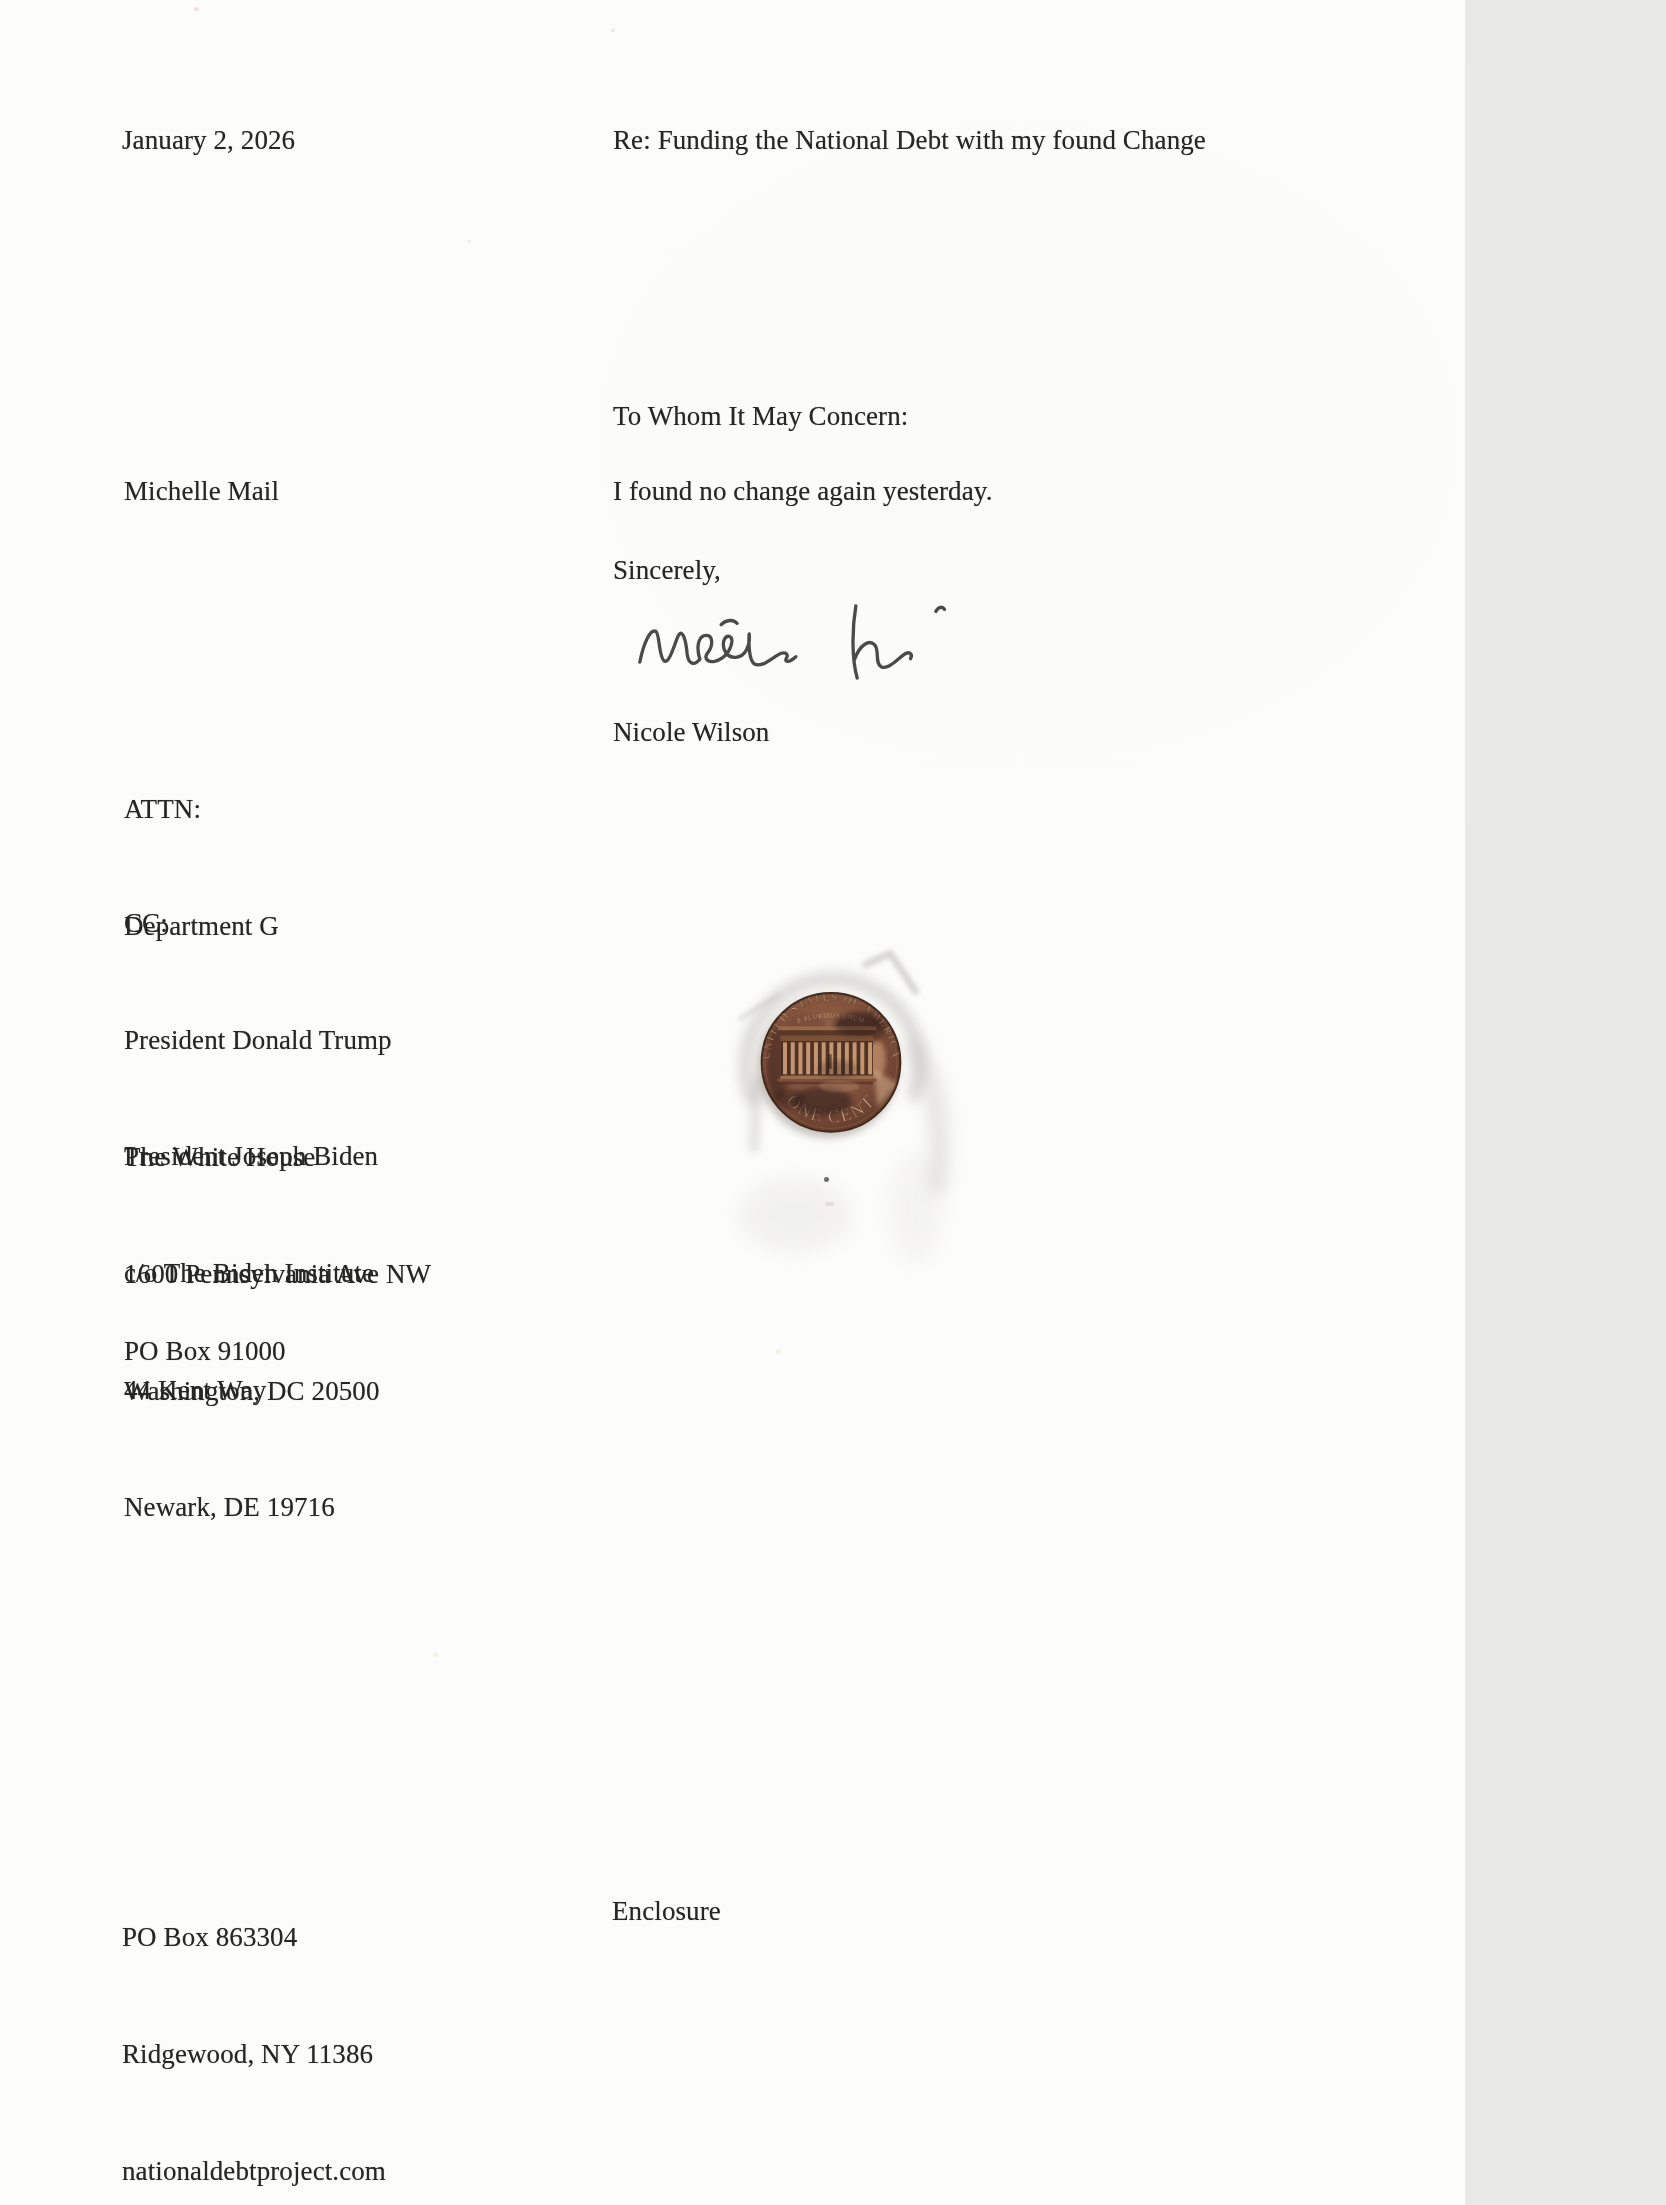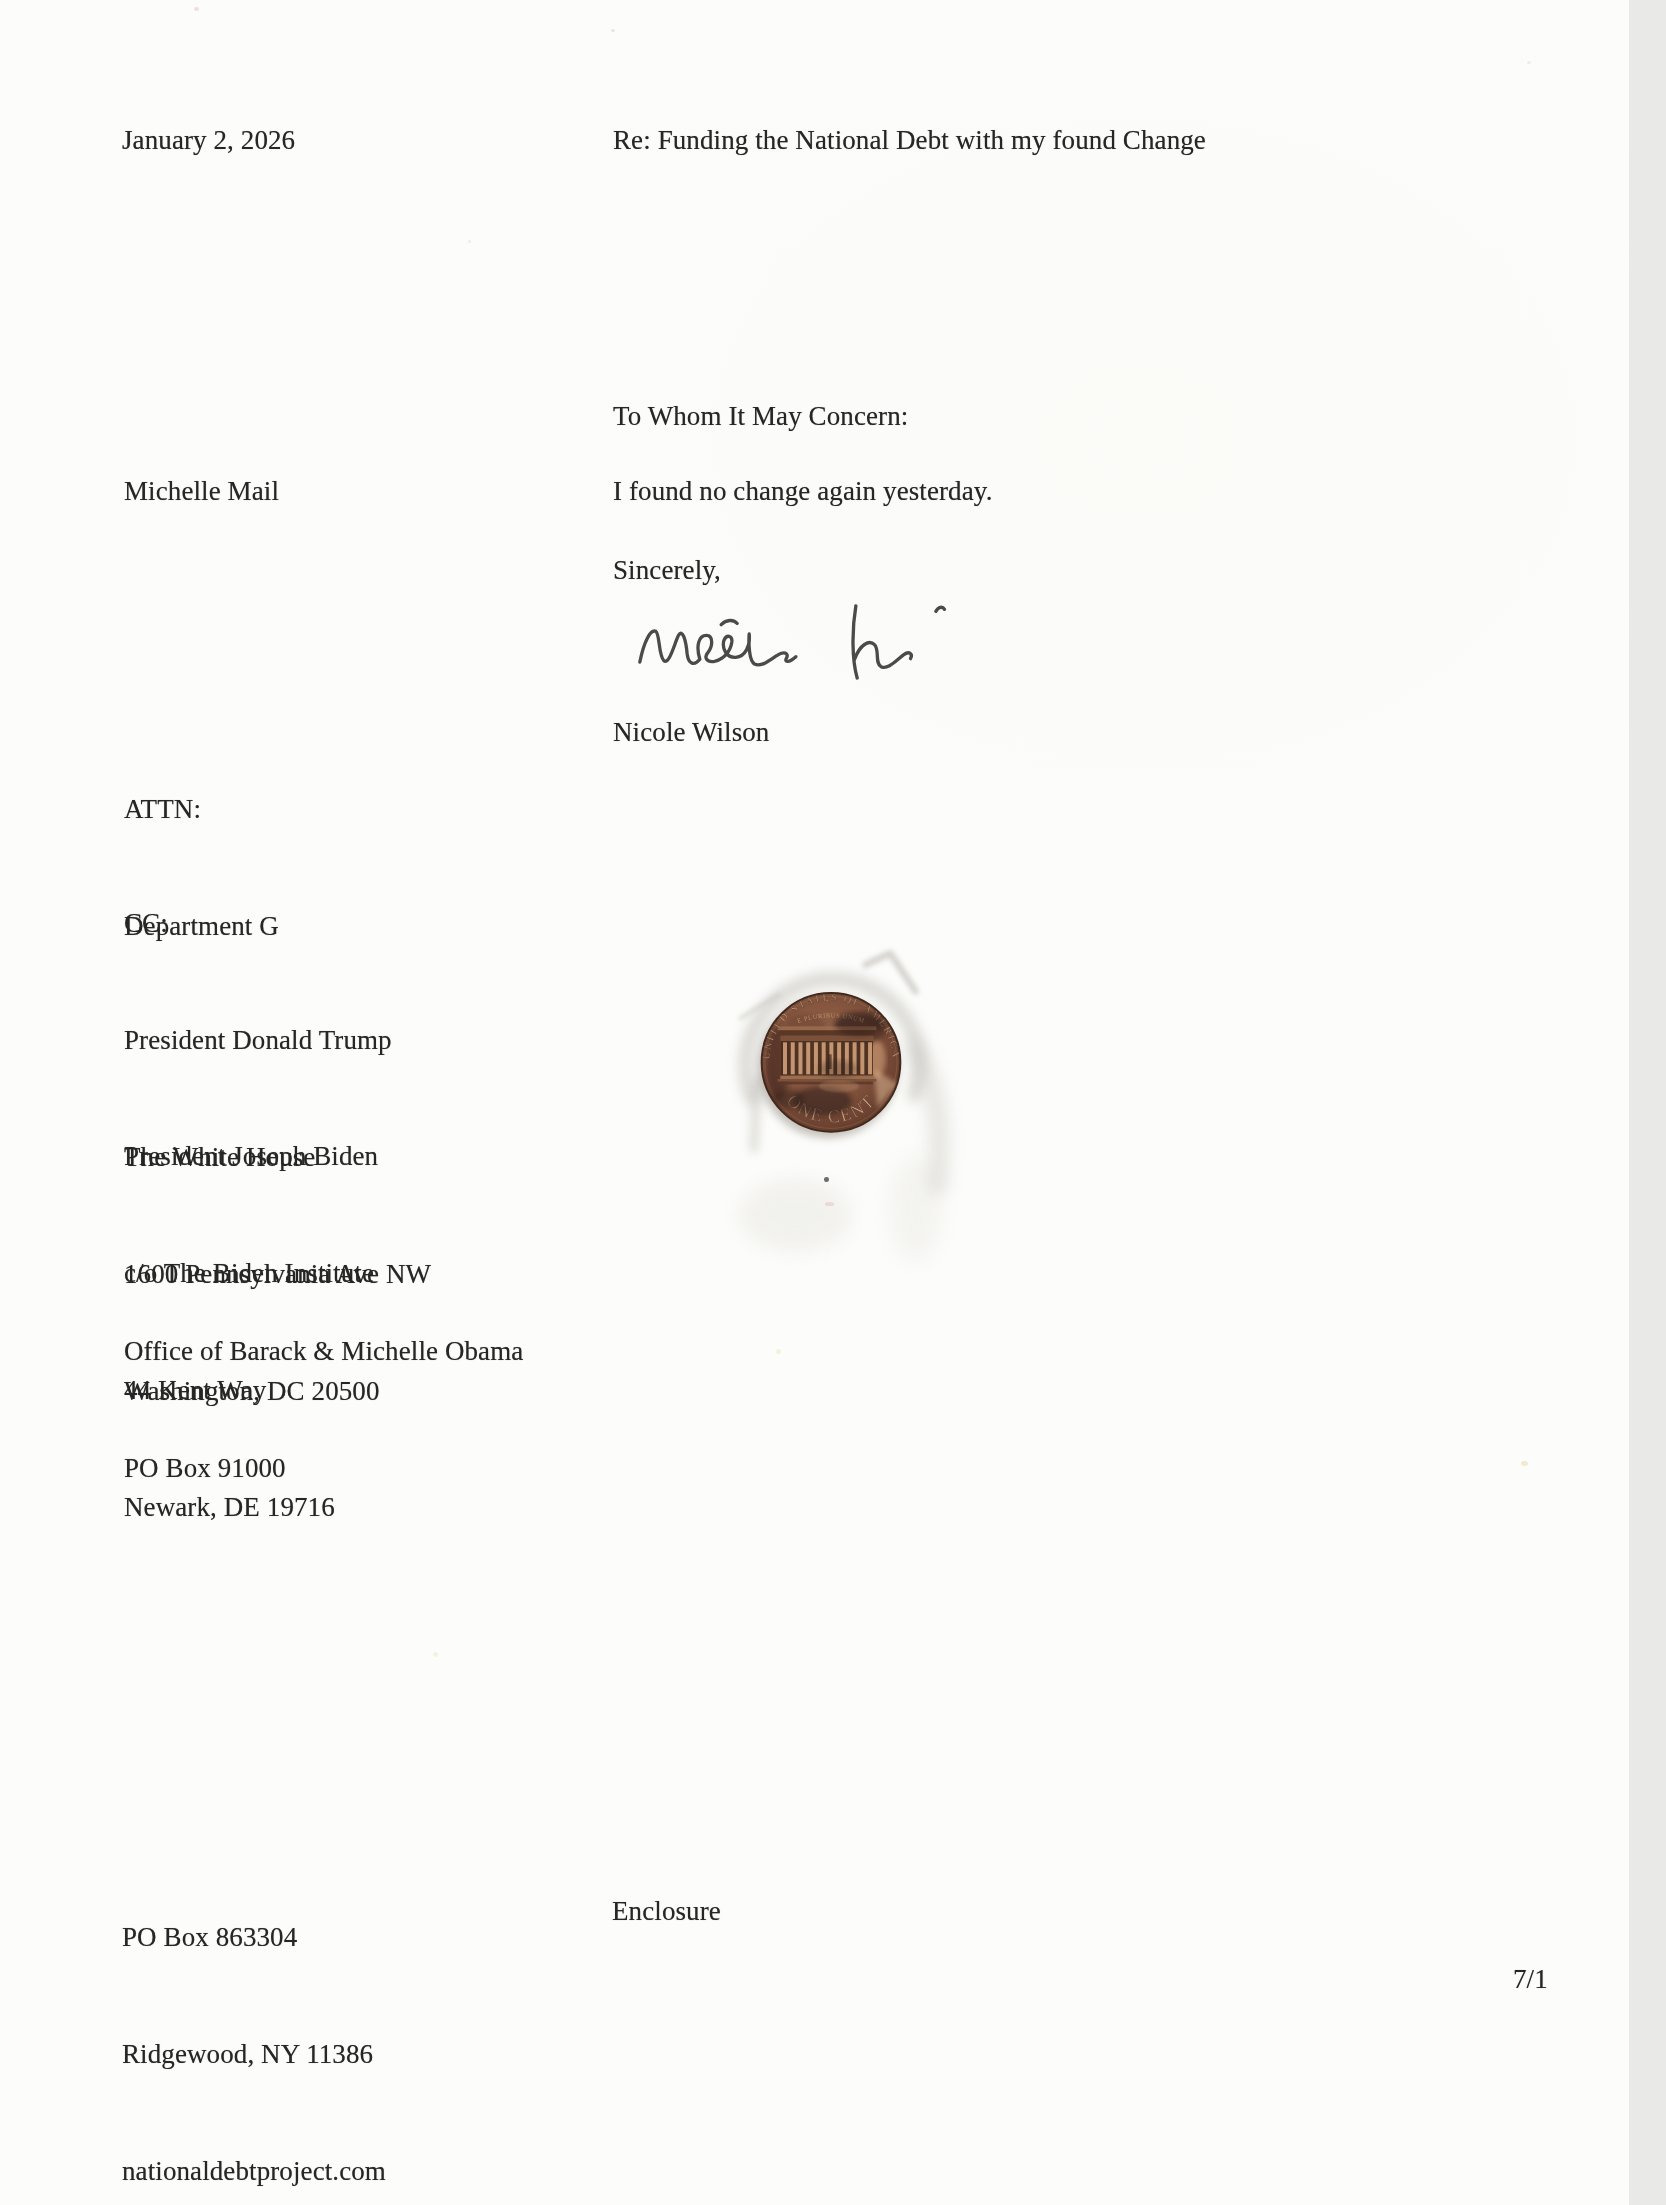--- a/index.html
+++ b/index.html
@@ -1,18 +1,18 @@
 <!DOCTYPE html>
 <html style="font-size:10.7px"><head>
 <meta charset="utf-8">
 <style>
   html,body{margin:0;padding:0;background:#e9e9e7;}
   .sheet{
     position:relative;
-    width:1629px;height:2205px;
+    width:1465px;height:2205px;
     background:
       radial-gradient(801px 601px at 70% 20%, rgba(250,250,247,.6), rgba(250,250,247,0)),
       #fcfcfa;
     overflow:hidden;
     font-family:"Liberation Serif","DejaVu Serif",serif;
     color:#262626;
   }
   .t{
     position:absolute;
     font-size:27px;
@@ -77,21 +77,20 @@
   </div>
 
   <div class="t" style="left:124px;top:1059px">
     <div>President Joseph Biden</div>
     <div>c/o The Biden Institute</div>
     <div>44 Kent Way</div>
     <div>Newark, DE 19716</div>
   </div>
 
   <div class="t" style="left:124px;top:1254px">
-    <div>Office of Barack &amp; Michelle Obama</div>
     <div>PO Box 91000</div>
   </div>
 
   <svg class="mount" viewBox="0 0 420 560">
     <g fill="none">
       <path d="M55,255 A130,130 0 1 1 298,250" stroke="#b3b1ab" stroke-width="22" opacity="0.45" stroke-linecap="round" style="filter:blur(9px)"></path>
       <path d="M300,180 C330,230 342,300 332,385" stroke="#c2c0ba" stroke-width="30" opacity="0.38" stroke-linecap="round" style="filter:blur(12px)"></path>
       <path d="M62,230 L58,330" stroke="#b8b6b0" stroke-width="14" opacity="0.42" stroke-linecap="round" style="filter:blur(7px)"></path>
       <path d="M38,135 L95,100" stroke="#c6c4be" stroke-width="7" opacity="0.5" stroke-linecap="round" style="filter:blur(3px)"></path>
       <path d="M225,55 L262,38 L300,95" stroke="#b4b2ac" stroke-width="10" opacity="0.55" stroke-linejoin="round" stroke-linecap="round" style="filter:blur(4px)"></path>

